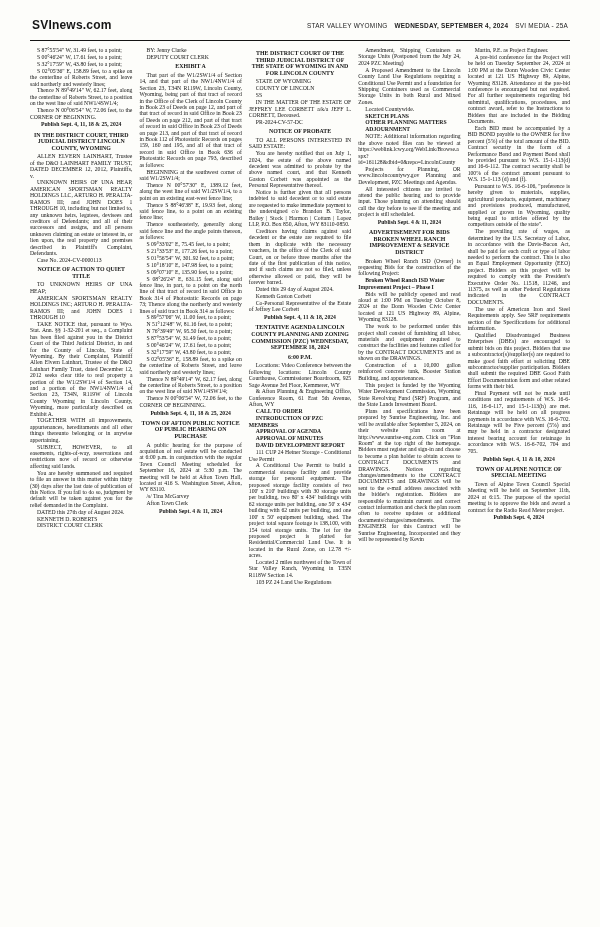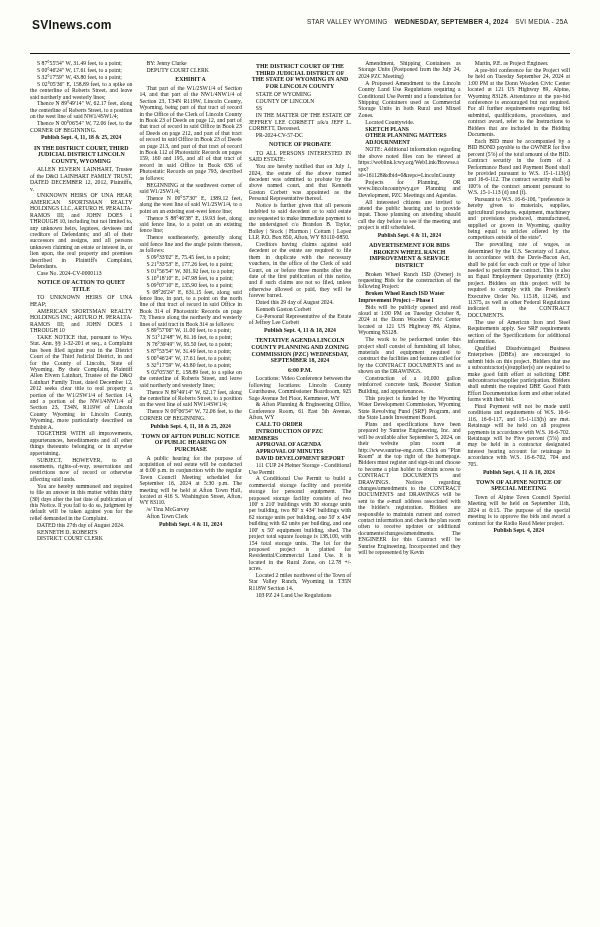--- a/index.html
+++ b/index.html
@@ -4,22 +4,22 @@
 <style>
   * { margin:0; padding:0; box-sizing:border-box; }
   html,body { background:#e9e9e7; }
   .page {
     width:600px; height:927px; margin:0 auto; overflow:hidden; position:relative;
     background:#fdfdfa; color:#161616;
     font-family:"Liberation Serif", serif;
     padding:14px 30px 10px;
   }
   .header {
-    display:flex; justify-content:space-between; align-items:flex-start;
-    border-bottom:1.6px solid #141414; padding:4px 2px 21px;
+    display:flex; justify-content:space-between; align-items:center;
+    border-bottom:1.6px solid #141414; padding:4px 2px 8px;
   }
   .site { font-family:"Liberation Sans", sans-serif; font-weight:700; font-size:12px; letter-spacing:.2px; }
   .dateline { font-family:"Liberation Sans", sans-serif; font-size:6.4px; letter-spacing:.25px; color:#222; }
   .dateline span { margin-left:5px; }
   .dl-bold { font-weight:700; }
   .columns { display:flex; gap:7px; padding-top:6px; }
   .col { flex:1 1 0; min-width:0; }
   .blk-p   { font-size:5.7px; line-height:6.4px; text-align:justify; text-indent:7px; word-break:break-word; margin-bottom:.5px; }
   .blk-b   { font-size:5.7px; line-height:6.4px; font-weight:700; text-indent:7px; word-break:break-word; margin-bottom:.5px; }
   .blk-h   { font-size:5.9px; line-height:6.6px; font-weight:700; text-align:center; margin:3px 2px 2px; }

